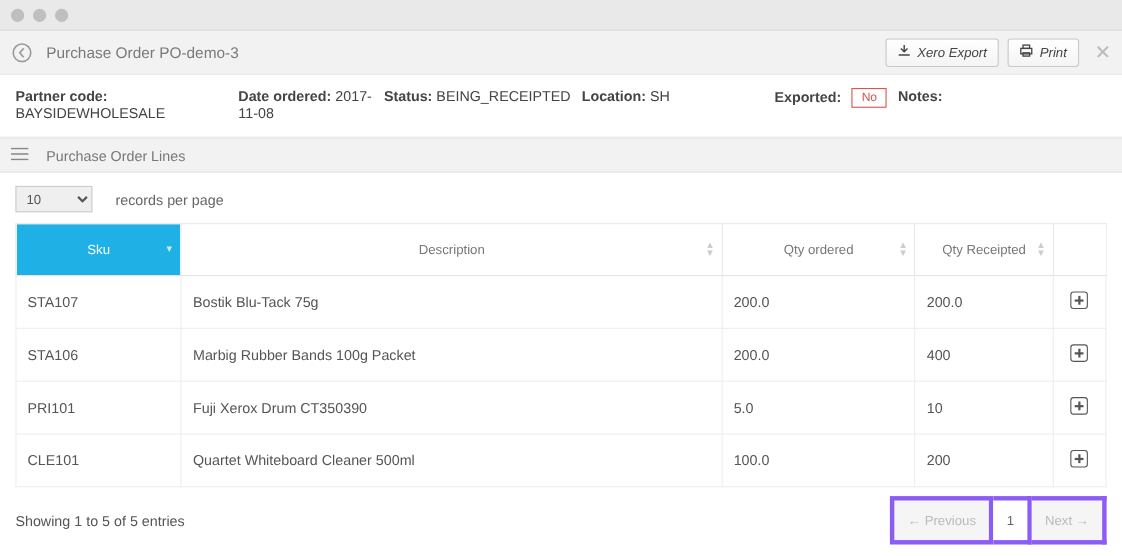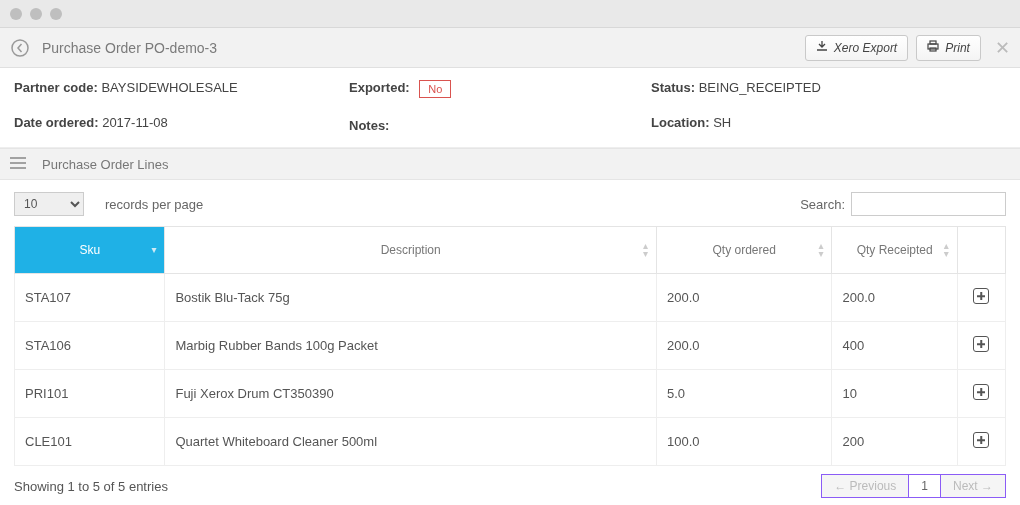--- a/index.html
+++ b/index.html
@@ -68,21 +68,21 @@
     cursor: pointer;
   }
   
   .info {
     display: flex;
     padding: 12px 14px 14px 14px;
     background: #fff;
     border-bottom: 1px solid #eee;
     font-size: 13px;
   }
-  .info-col { display: flex; flex-direction: column; gap: 20px; }
+  .info-col { display: flex; flex-direction: row; gap: 10px; }
   .info-col.col1 { flex: 0 0 335px; }
   .info-col.col2 { flex: 0 0 355px; }
   .info-col.col3 { flex: 1; }
   .info-row b { font-weight: 700; color: #444; }
   .no-badge {
     display: inline-block;
     border: 1px solid #d9534f;
     color: #d9534f;
     font-size: 11px;
     padding: 2px 8px;
@@ -193,24 +193,24 @@
   
   .footer {
     display: flex;
     align-items: center;
     padding: 8px 14px 0 14px;
     font-size: 13px;
     color: #555;
   }
   .pager { margin-left: auto; display: flex; }
   .pager button {
-    border: 1px solid #8b5cf6;
+    border: 4px solid #8b5cf6;
     background: #fff;
     color: #888;
-    height: 24px;
+    height: 44px;
     padding: 0 12px;
     font-size: 12px;
     cursor: pointer;
   }
   .pager button + button { border-left: none; }
   .pager button.disabled { color: #bbb; background: #f5f5f5; cursor: default; }
   .pager button.page { color: #666; min-width: 30px; }
 </style>
 </head>
 <body>
@@ -254,61 +254,57 @@
   <div class="info-col col1">
     <div class="info-row">
       <b>Partner code:</b>
       <span>BAYSIDEWHOLESALE</span>
     </div>
     <div class="info-row">
       <b>Date ordered:</b>
       <span>2017-11-08</span>
     </div>
   </div>
+  <div class="info-col col2">
+    <div class="info-row">
+      <b>Status:</b>
+      <span>BEING_RECEIPTED</span>
+    </div>
+    <div class="info-row">
+      <b>Location:</b>
+      <span>SH</span>
+    </div>
+  </div>
   <div class="info-col col3">
     <div class="info-row">
       <b>Exported:</b>
       <span class="no-badge">No</span>
     </div>
     <div class="info-row">
       <b>Notes:</b>
-    </div>
-  </div>
-  <div class="info-col col2">
-    <div class="info-row">
-      <b>Status:</b>
-      <span>BEING_RECEIPTED</span>
-    </div>
-    <div class="info-row">
-      <b>Location:</b>
-      <span>SH</span>
     </div>
   </div>
 </div>
 
 <div class="section-header">
   <span class="hamburger">
     <svg width="16" height="12" viewBox="0 0 16 12">
         <path d="M0 1h16M0 6h16M0 11h16" stroke="#888" stroke-width="1.5"></path>
       </svg>
   </span>
   <span>Purchase Order Lines</span>
 </div>
 
 <div class="table-wrap">
 
   <div class="table-controls">
     <select class="records-select">
       <option>10</option>
     </select>
     <span class="records-label">records per page</span>
-    <div class="search-wrap">
-      <span>Search:</span>
-      <input class="search-input" type="text" style="">
-    </div>
   </div>
 
   <table>
     <colgroup>
       <col class="col-sku">
         <col class="col-desc">
         <col class="col-qty">
         <col class="col-rec">
         <col class="col-act">
     </colgroup>

